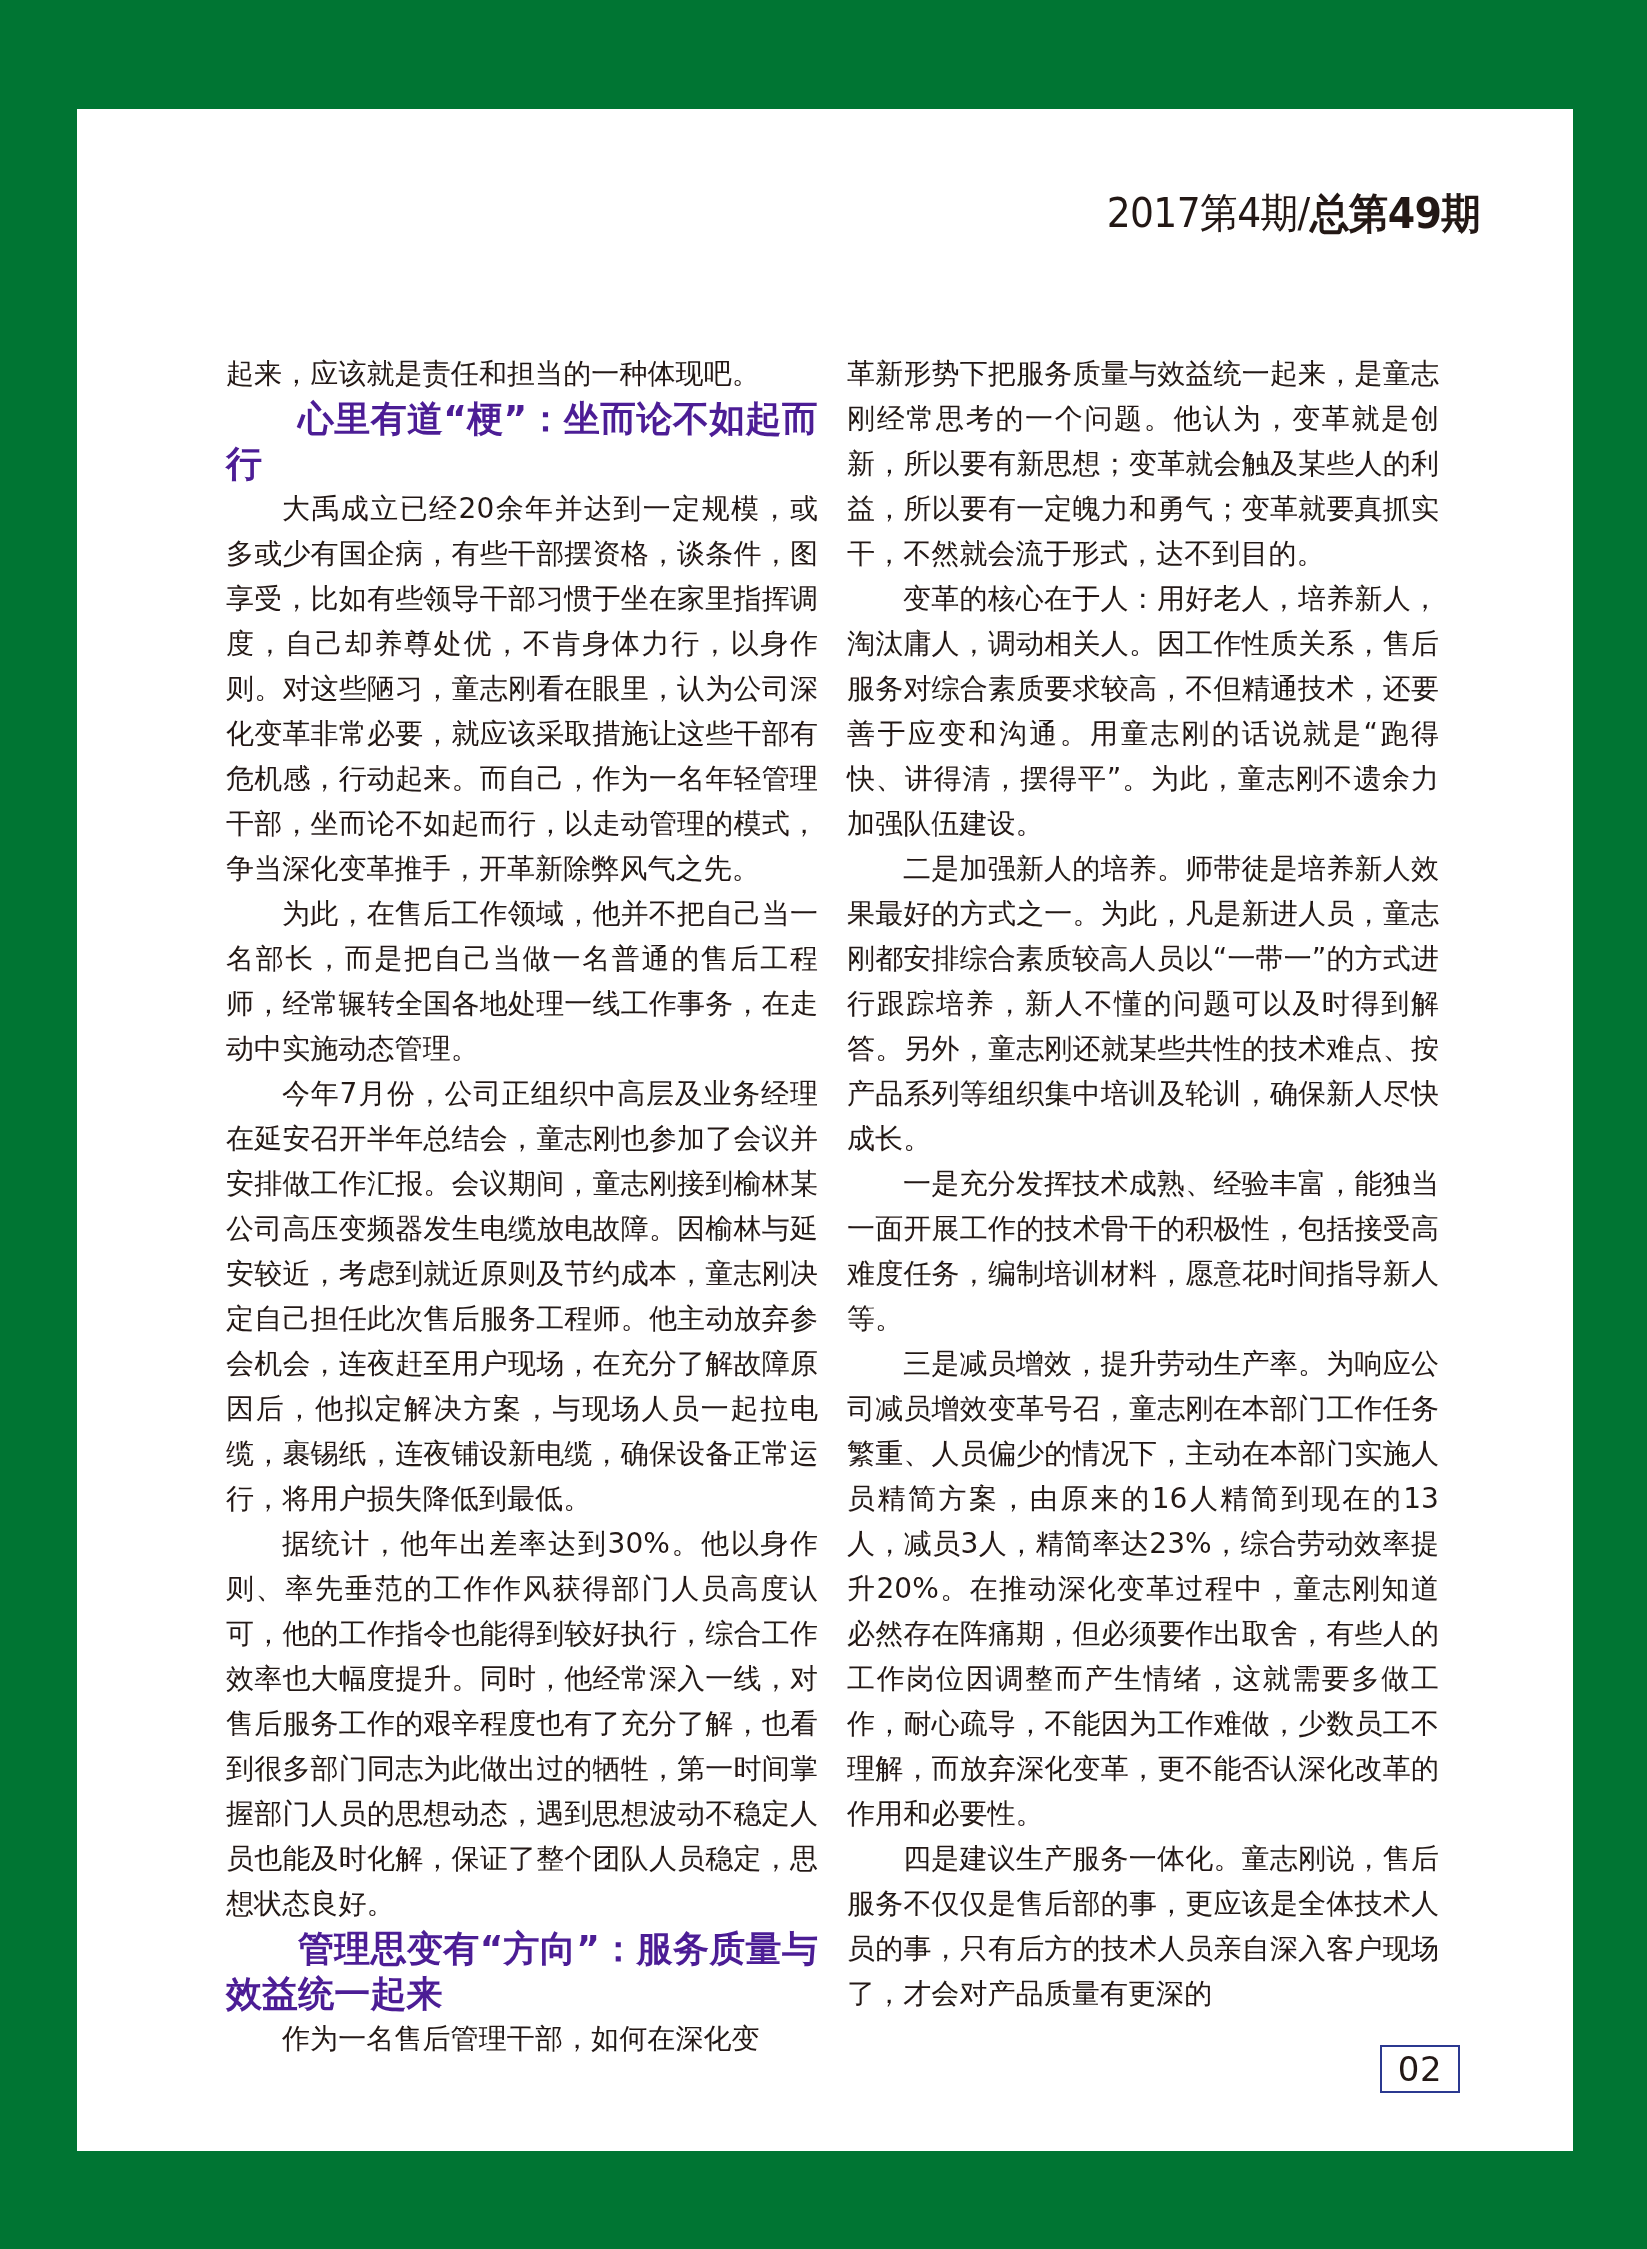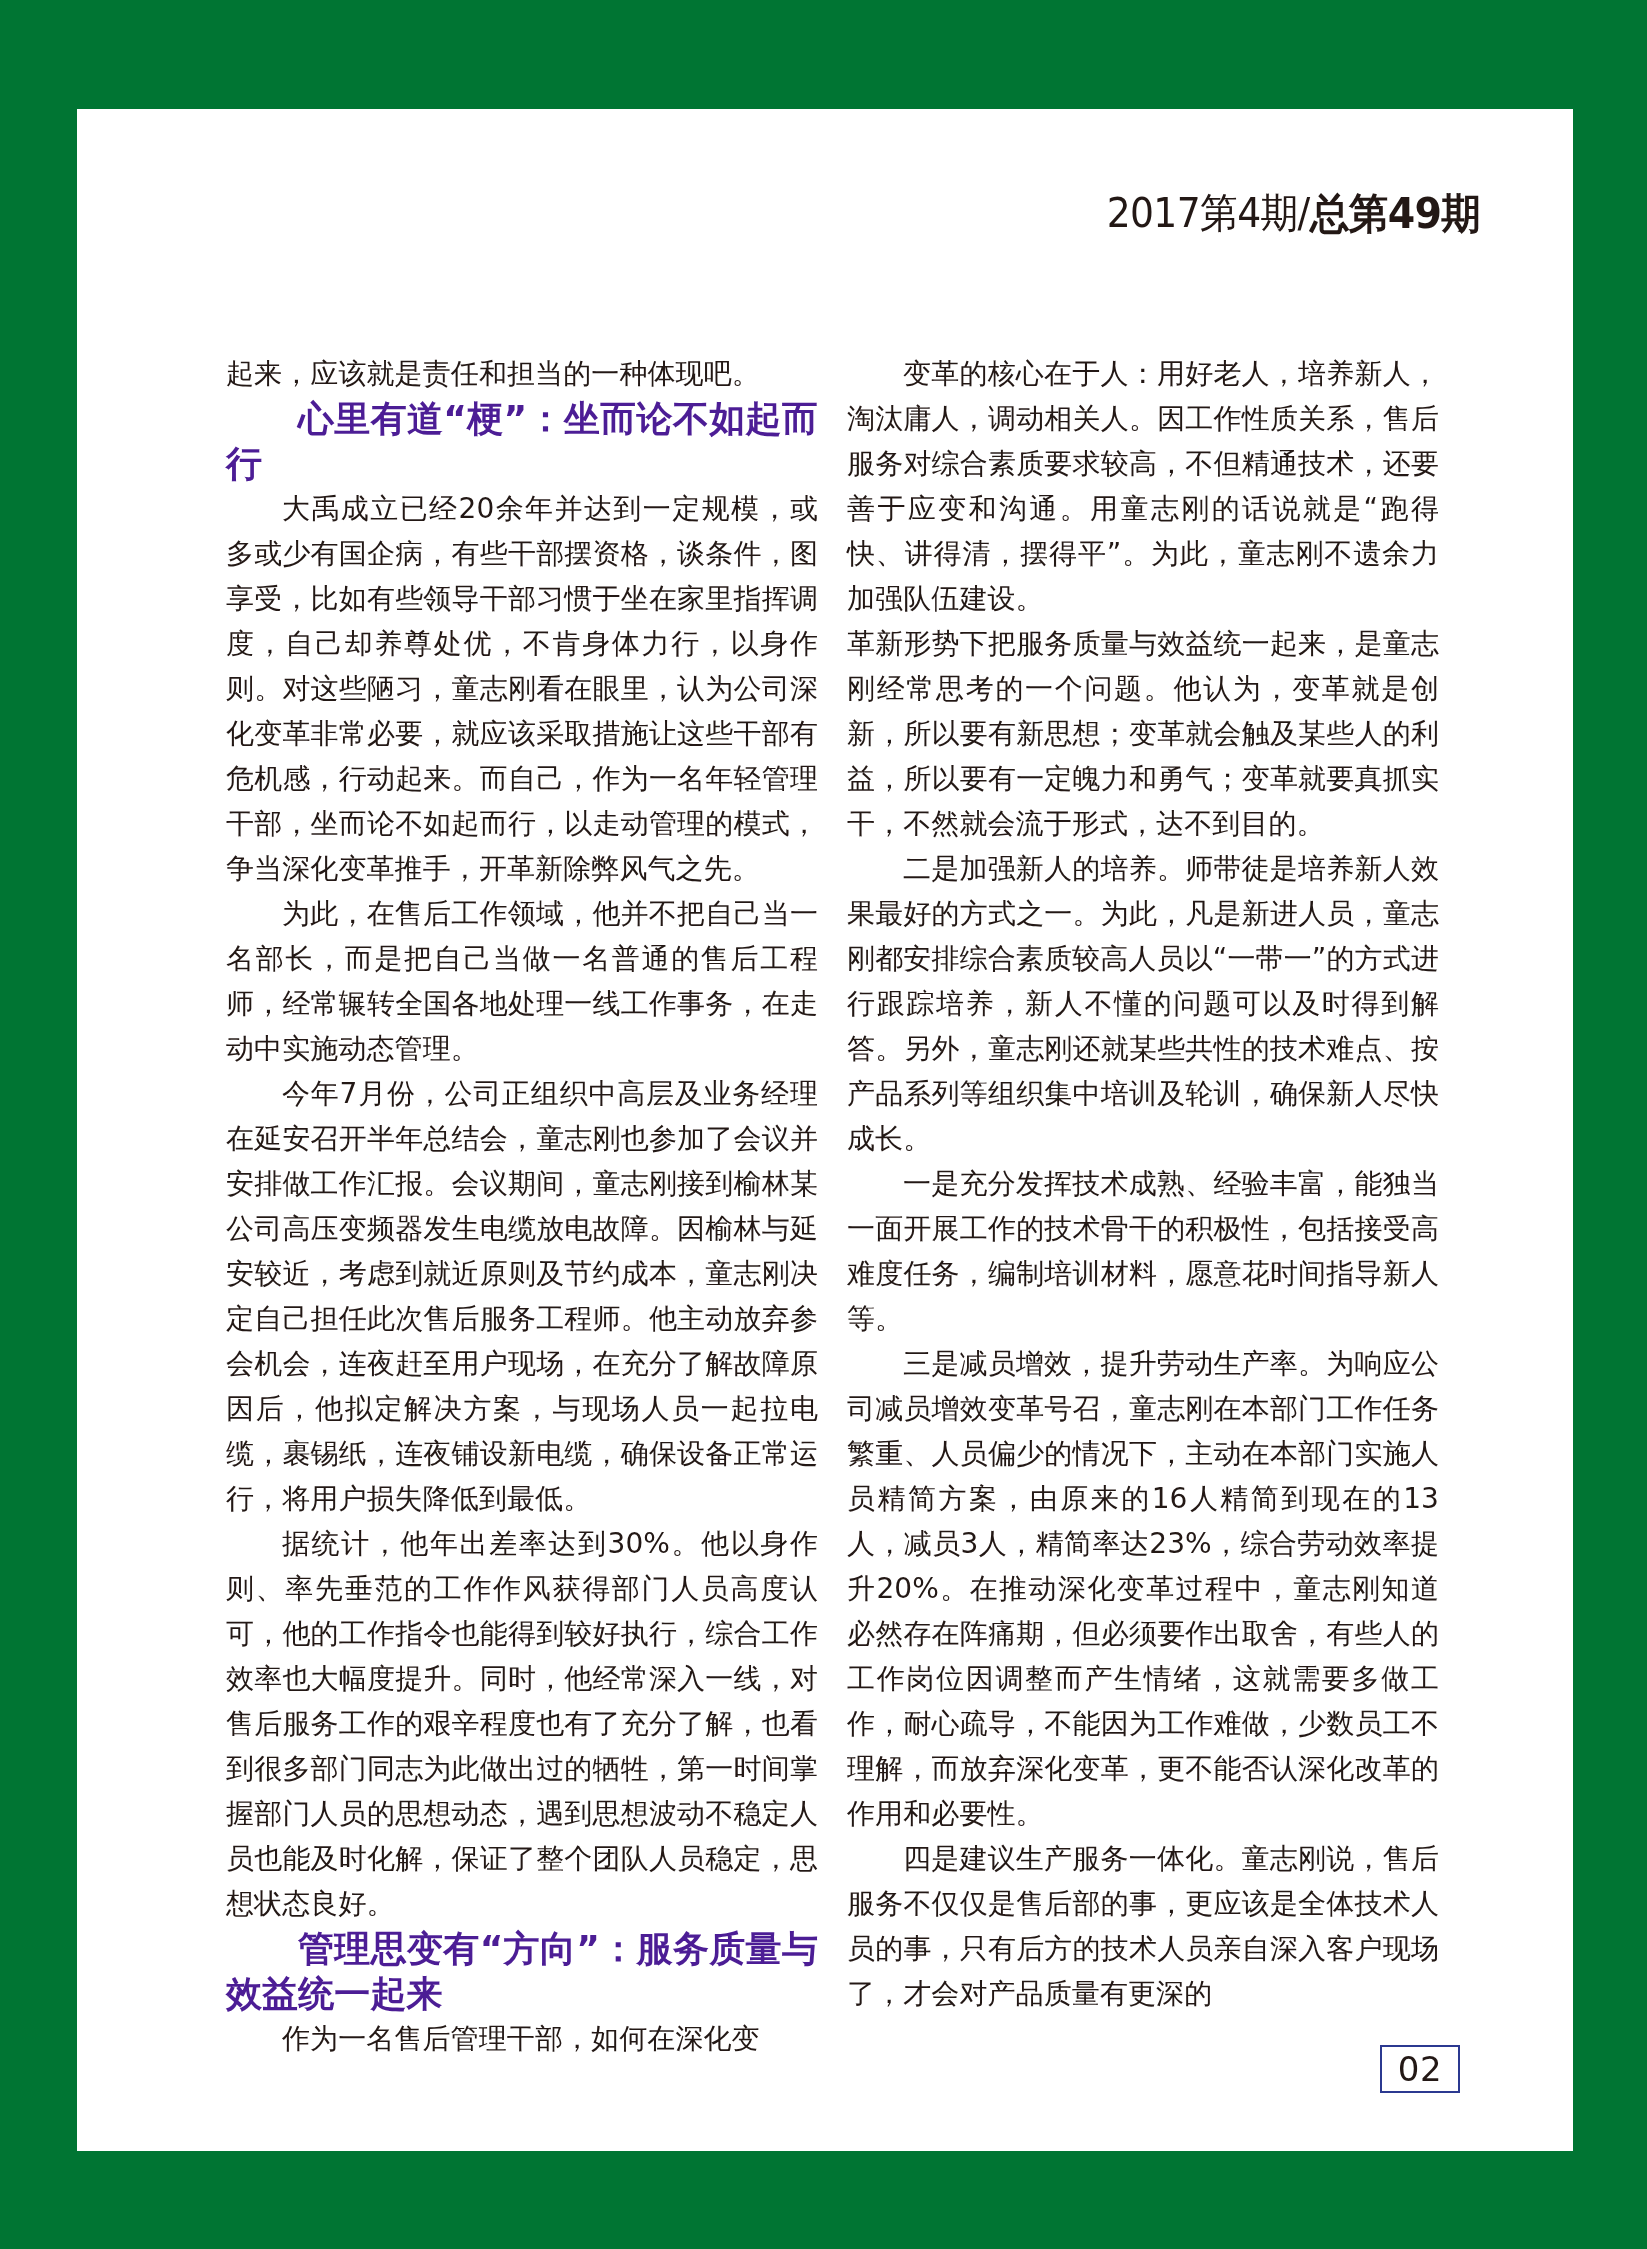--- a/index.html
+++ b/index.html
@@ -146,22 +146,22 @@
       <h2 class="red-head">心里有道“梗”：坐而论不如起而行</h2>
       <p class="para">大禹成立已经20余年并达到一定规模，或多或少有国企病，有些干部摆资格，谈条件，图享受，比如有些领导干部习惯于坐在家里指挥调度，自己却养尊处优，不肯身体力行，以身作则。对这些陋习，童志刚看在眼里，认为公司深化变革非常必要，就应该采取措施让这些干部有危机感，行动起来。而自己，作为一名年轻管理干部，坐而论不如起而行，以走动管理的模式，争当深化变革推手，开革新除弊风气之先。</p>
       <p class="para">为此，在售后工作领域，他并不把自己当一名部长，而是把自己当做一名普通的售后工程师，经常辗转全国各地处理一线工作事务，在走动中实施动态管理。</p>
       <p class="para">今年7月份，公司正组织中高层及业务经理在延安召开半年总结会，童志刚也参加了会议并安排做工作汇报。会议期间，童志刚接到榆林某公司高压变频器发生电缆放电故障。因榆林与延安较近，考虑到就近原则及节约成本，童志刚决定自己担任此次售后服务工程师。他主动放弃参会机会，连夜赶至用户现场，在充分了解故障原因后，他拟定解决方案，与现场人员一起拉电缆，裹锡纸，连夜铺设新电缆，确保设备正常运行，将用户损失降低到最低。</p>
       <p class="para">据统计，他年出差率达到30%。他以身作则、率先垂范的工作作风获得部门人员高度认可，他的工作指令也能得到较好执行，综合工作效率也大幅度提升。同时，他经常深入一线，对售后服务工作的艰辛程度也有了充分了解，也看到很多部门同志为此做出过的牺牲，第一时间掌握部门人员的思想动态，遇到思想波动不稳定人员也能及时化解，保证了整个团队人员稳定，思想状态良好。</p>
       <h2 class="red-head">管理思变有“方向”：服务质量与效益统一起来</h2>
       <p class="para">作为一名售后管理干部，如何在深化变</p>
     </div>
 
     <div class="col">
+      <p class="para no-indent">革新形势下把服务质量与效益统一起来，是童志刚经常思考的一个问题。他认为，变革就是创新，所以要有新思想；变革就会触及某些人的利益，所以要有一定魄力和勇气；变革就要真抓实干，不然就会流于形式，达不到目的。</p>
       <p class="para">变革的核心在于人：用好老人，培养新人，淘汰庸人，调动相关人。因工作性质关系，售后服务对综合素质要求较高，不但精通技术，还要善于应变和沟通。用童志刚的话说就是“跑得快、讲得清，摆得平”。为此，童志刚不遗余力加强队伍建设。</p>
-      <p class="para no-indent">革新形势下把服务质量与效益统一起来，是童志刚经常思考的一个问题。他认为，变革就是创新，所以要有新思想；变革就会触及某些人的利益，所以要有一定魄力和勇气；变革就要真抓实干，不然就会流于形式，达不到目的。</p>
       <p class="para">二是加强新人的培养。师带徒是培养新人效果最好的方式之一。为此，凡是新进人员，童志刚都安排综合素质较高人员以“一带一”的方式进行跟踪培养，新人不懂的问题可以及时得到解答。另外，童志刚还就某些共性的技术难点、按产品系列等组织集中培训及轮训，确保新人尽快成长。</p>
       <p class="para">一是充分发挥技术成熟、经验丰富，能独当一面开展工作的技术骨干的积极性，包括接受高难度任务，编制培训材料，愿意花时间指导新人等。</p>
       <p class="para">三是减员增效，提升劳动生产率。为响应公司减员增效变革号召，童志刚在本部门工作任务繁重、人员偏少的情况下，主动在本部门实施人员精简方案，由原来的16人精简到现在的13人，减员3人，精简率达23%，综合劳动效率提升20%。在推动深化变革过程中，童志刚知道必然存在阵痛期，但必须要作出取舍，有些人的工作岗位因调整而产生情绪，这就需要多做工作，耐心疏导，不能因为工作难做，少数员工不理解，而放弃深化变革，更不能否认深化改革的作用和必要性。</p>
       <p class="para">四是建议生产服务一体化。童志刚说，售后服务不仅仅是售后部的事，更应该是全体技术人员的事，只有后方的技术人员亲自深入客户现场了，才会对产品质量有更深的</p>
     </div>
 
   </div>
 
   <div class="page-footer">
     <div class="page-num-box">

